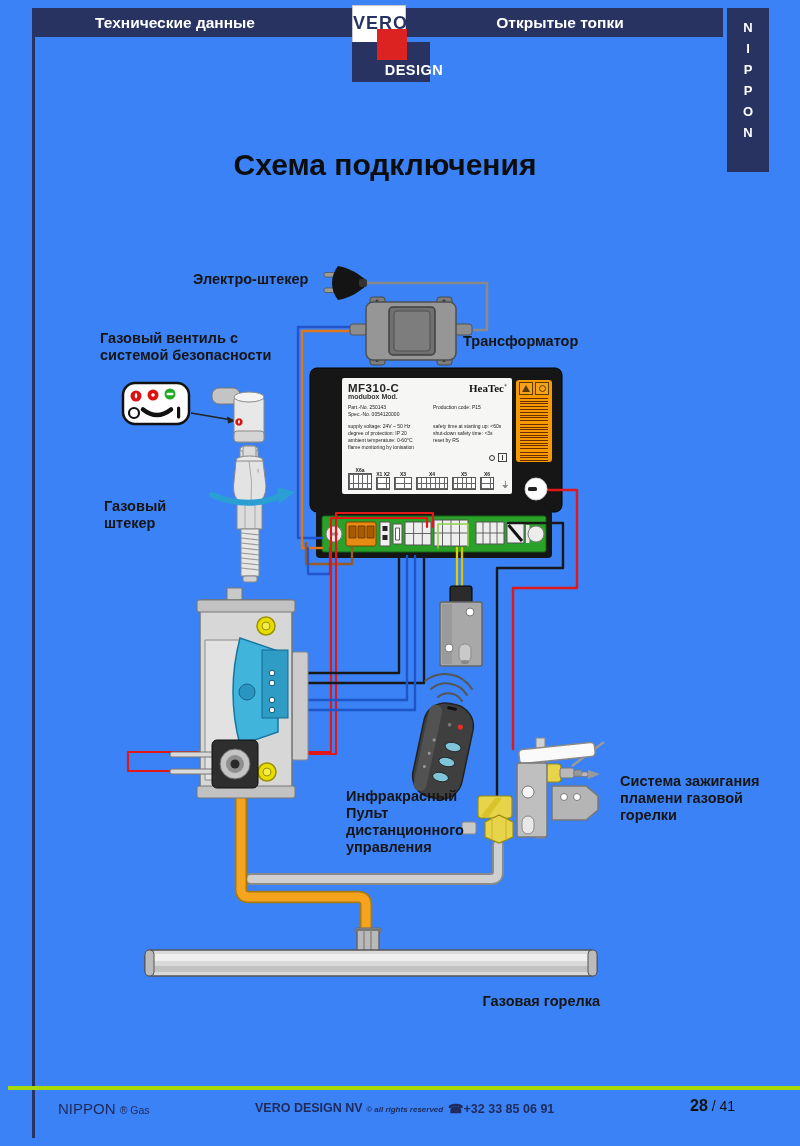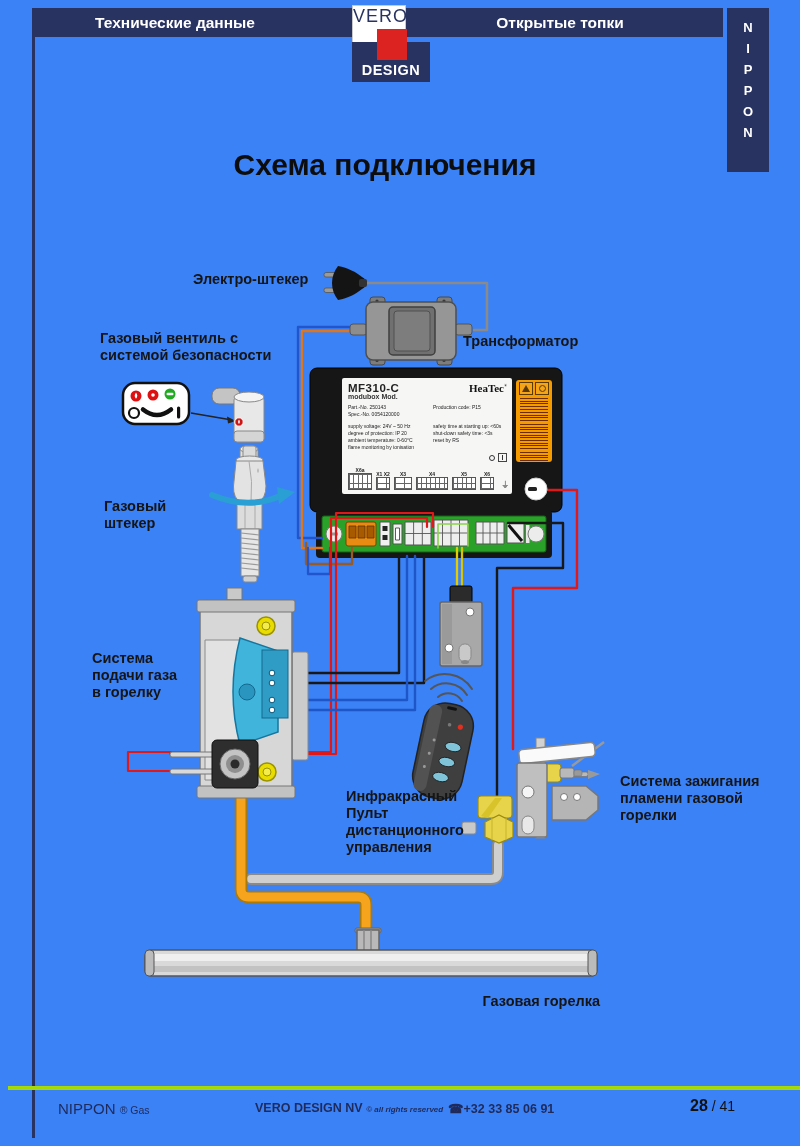--- a/index.html
+++ b/index.html
@@ -7,23 +7,23 @@
         font-family:"Liberation Sans",sans-serif;color:#111;}
   .abs{position:absolute;}
   
   #left-line{left:32px;top:8px;width:3px;height:1130px;background:#293361;}
   #header-bar{left:35px;top:8px;width:688px;height:29px;background:#293361;}
   .hdr-txt{color:#fff;font-weight:bold;font-size:15.5px;line-height:29px;text-align:center;}
   #hdr-left{left:60px;top:8px;width:230px;}
   #hdr-right{left:440px;top:8px;width:240px;}
   #logo{left:352px;top:5px;width:80px;height:77px;}
   #logo-top{position:absolute;left:0;top:0;width:54px;height:37px;background:#fff;border:1px solid #c9c9c9;border-bottom:none;
-            text-align:center;color:#293361;font-weight:normal;font-size:18px;letter-spacing:1px;padding-top:0;box-sizing:border-box;}
+            text-align:center;color:#293361;font-weight:bold;font-size:18px;letter-spacing:1px;padding-top:7px;box-sizing:border-box;}
   #logo-bottom{position:absolute;left:0;top:37px;width:78px;height:40px;background:#293361;border:1px solid #293361;box-sizing:border-box;}
-  #logo-bottom span{position:absolute;left:0;bottom:3px;width:100%;text-align:center;color:#fff;font-weight:bold;font-size:14.5px;letter-spacing:0.5px;}
+  #logo-bottom span{position:absolute;left:0;bottom:3px;width:100%;text-align:center;color:#fff;font-weight:bold;font-size:14.5px;letter-spacing:0.5px;padding-left:23px;}
   #logo-red{position:absolute;left:25px;top:24px;width:30px;height:31px;background:#dd2222;}
   #side-tab{left:727px;top:8px;width:42px;height:164px;background:#293361;display:flex;flex-direction:column;align-items:center;
             padding-top:13px;box-sizing:border-box;gap:8px;}
   #side-tab span{color:#fff;font-weight:bold;font-size:13px;line-height:1;}
   
   #page-title{left:232px;top:148px;width:306px;text-align:center;font-size:30px;font-weight:bold;color:#0d0d0d;}
   
   .dlabel{font-weight:bold;font-size:14.5px;line-height:1.18;color:#151515;white-space:pre-line;}
   #lbl-plug{left:193px;top:271px;}
   #lbl-trafo{left:463px;top:333px;}
@@ -329,23 +329,20 @@
   </div>
 
   <div id="page-title" class="abs">Схема подключения</div>
 
   <div id="lbl-plug" class="abs dlabel">Электро-штекер</div>
   <div id="lbl-trafo" class="abs dlabel">Трансформатор</div>
   <div id="lbl-valve" class="abs dlabel">Газовый вентиль с
 системой безопасности</div>
   <div id="lbl-gasplug" class="abs dlabel">Газовый
 штекер</div>
-  <div id="lbl-supply" class="abs dlabel">Система
-подачи газа
-в горелку</div>
   <div id="lbl-remote" class="abs dlabel">Инфракрасный
 Пульт
 дистанционного
 управления</div>
   <div id="lbl-ignition" class="abs dlabel">Система зажигания
 пламени газовой
 горелки</div>
   <div id="lbl-burner" class="abs dlabel">Газовая горелка</div>
 
   <div id="mlabel" class="abs">

